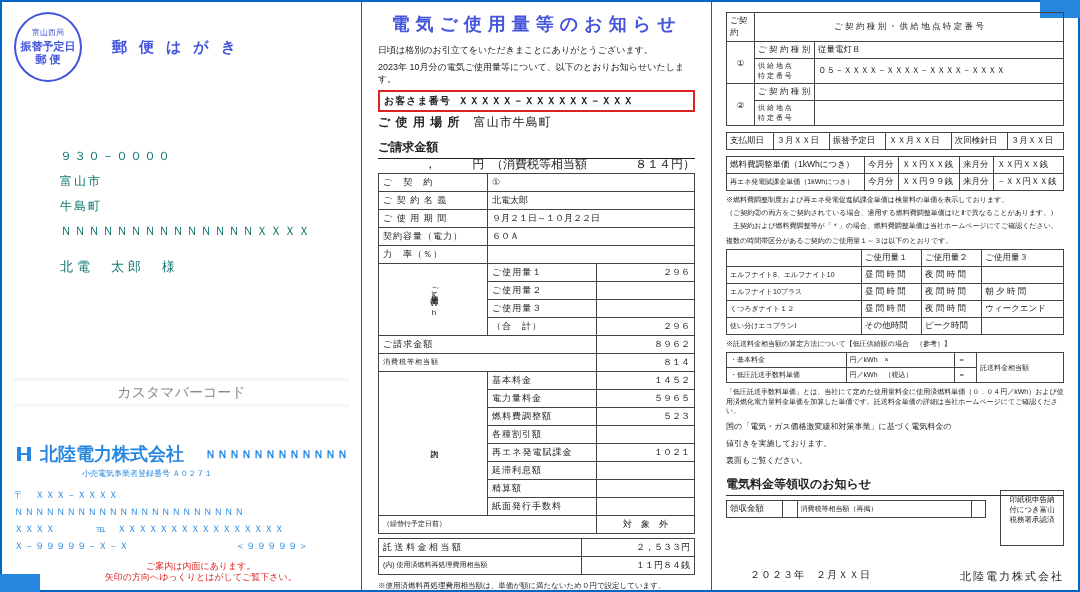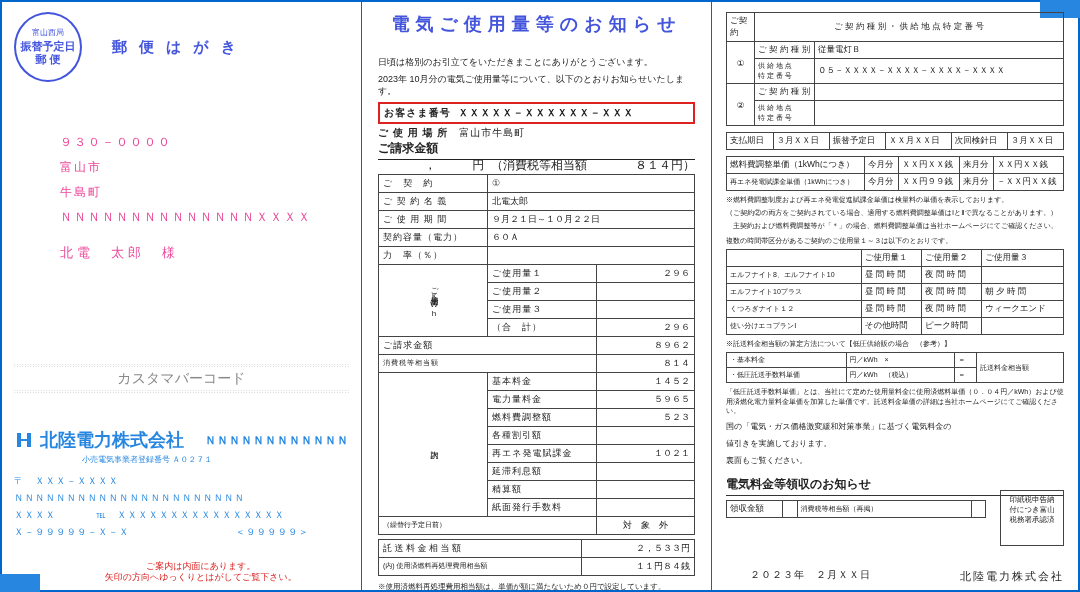--- a/index.html
+++ b/index.html
@@ -9,43 +9,43 @@
   .corner-bl { position: absolute; bottom: -2px; left: -2px; width: 40px; height: 18px; background: #2787e0; }
 
   
   .panel-left { width: 360px; border-right: 1px solid #0066cc; position: relative; padding: 10px 12px; }
   .stamp-area { display: flex; align-items: center; gap: 20px; }
   .stamp { width: 68px; height: 70px; border: 2px solid #4455dd; border-radius: 50%; display: flex; flex-direction: column; justify-content: center; align-items: center; color: #4455dd; font-size: 8px; line-height: 1.2; text-align: center;}
   .stamp .line1 { font-size: 8px; }
   .stamp .line2 { font-size: 11px; font-weight: bold; margin-top: 2px;}
   .stamp .line3 { font-size: 11px; font-weight: bold;}
   .hagaki { color: #4455dd; font-size: 15px; letter-spacing: 12px; font-weight: bold; margin-left:10px;}
-  .addr-block { margin-top: 52px; margin-left: 46px; font-size: 12px; letter-spacing: 2px; color:#ec4899; }
+  .addr-block { margin-top: 66px; margin-left: 46px; font-size: 12px; letter-spacing: 2px; color:#0f766e; }
   .addr-line { margin-bottom: 8px; }
   .recipient { margin-top: 18px; letter-spacing: 4px; font-size: 13px;}
   .dots-row { margin-top:100px; text-align:center; color:#888; font-size:6px; letter-spacing:1px; white-space: nowrap; overflow:hidden;}
   .barcode-label { text-align:center; color:#888; font-size:14px; margin-top:2px;}
   .dots-row2 { text-align:center; color:#888; font-size:6px; letter-spacing:1px; white-space: nowrap; overflow:hidden;}
   .company-block { margin-top:34px; }
   .company-name { color:#2787e0; font-size:18px; font-weight:bold; display:flex; align-items:center; gap:6px;}
   .logo-icon { width: 20px; height: 18px; display:inline-flex; }
   .company-sub { color:#2787e0; font-size:8px; margin-left:68px; margin-top:2px; }
   .company-nn { color:#2787e0; font-size:11px; letter-spacing:1px; margin-left:auto;}
   .left-small { color:#2787e0; font-size:9.5px; margin-top:10px; letter-spacing:1px;}
   .left-small div { margin-bottom:4px;}
   .bottom-row { display:flex; justify-content:space-between; align-items:flex-end; position:absolute; bottom:6px; left:6px; right:12px;}
   .pgnum { color:#2787e0; font-size:11px; }
   .note-red { color:#d22; font-size:9px; text-align:center; line-height:1.3; flex:1; margin-left:20px;}
 
   
   .panel-mid { width: 350px; border-right: 1px solid #0066cc; padding: 10px 16px 6px 16px; font-size:10px; color:#222;}
-  .title-big { color:#4455dd; font-size:18px; font-weight:bold; letter-spacing:6px; text-align:center; margin-bottom:20px;}
+  .title-big { color:#4455dd; font-size:18px; font-weight:bold; letter-spacing:6px; text-align:center; margin-bottom:8px;}
   .intro { font-size:9px; line-height:1.4; margin-bottom:4px;}
   .cust-no { border:2px solid #d22; padding:2px 4px; font-size:10px; font-weight:bold; letter-spacing:1px; margin-bottom:2px;}
-  .place { font-size:10px; margin-bottom:0; letter-spacing:1px;}
+  .place { font-size:12px; margin-bottom:8px; letter-spacing:1px;}
   .section-h { font-size:12px; font-weight:bold; border-bottom:1px solid #222; padding-bottom:2px; margin-bottom:2px;}
   table.t { border-collapse: collapse; width:100%; font-size:9px;}
   table.t td { border:1px solid #444; padding:2px 4px; }
   table.t td.lbl { width:100px; letter-spacing:1px;}
   table.t td.val { text-align:right; width:90px;}
   .sidecell { writing-mode: vertical-rl; text-orientation: upright; font-size:8px; width:14px !important; text-align:center; padding:2px 0 !important;}
   .notes { font-size:7.5px; margin-top:6px; line-height:1.3;}
   .mid-bottom { border-collapse: collapse; width:100%; font-size:9px; margin-top:4px;}
   .mid-bottom td { border:1px solid #444; padding:2px 4px;}
 

